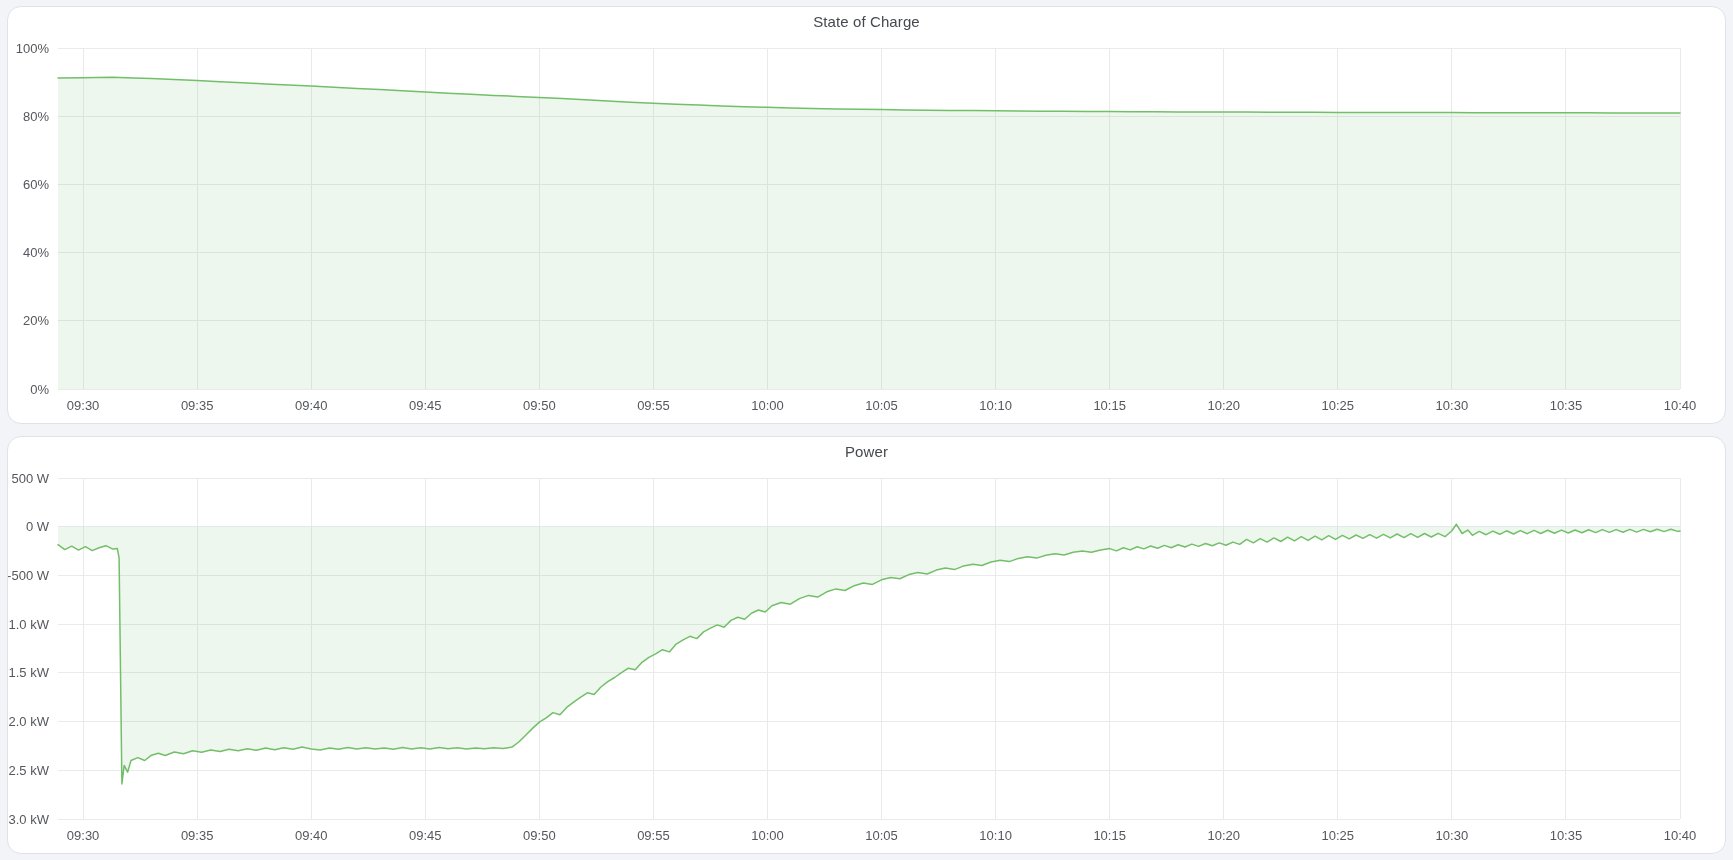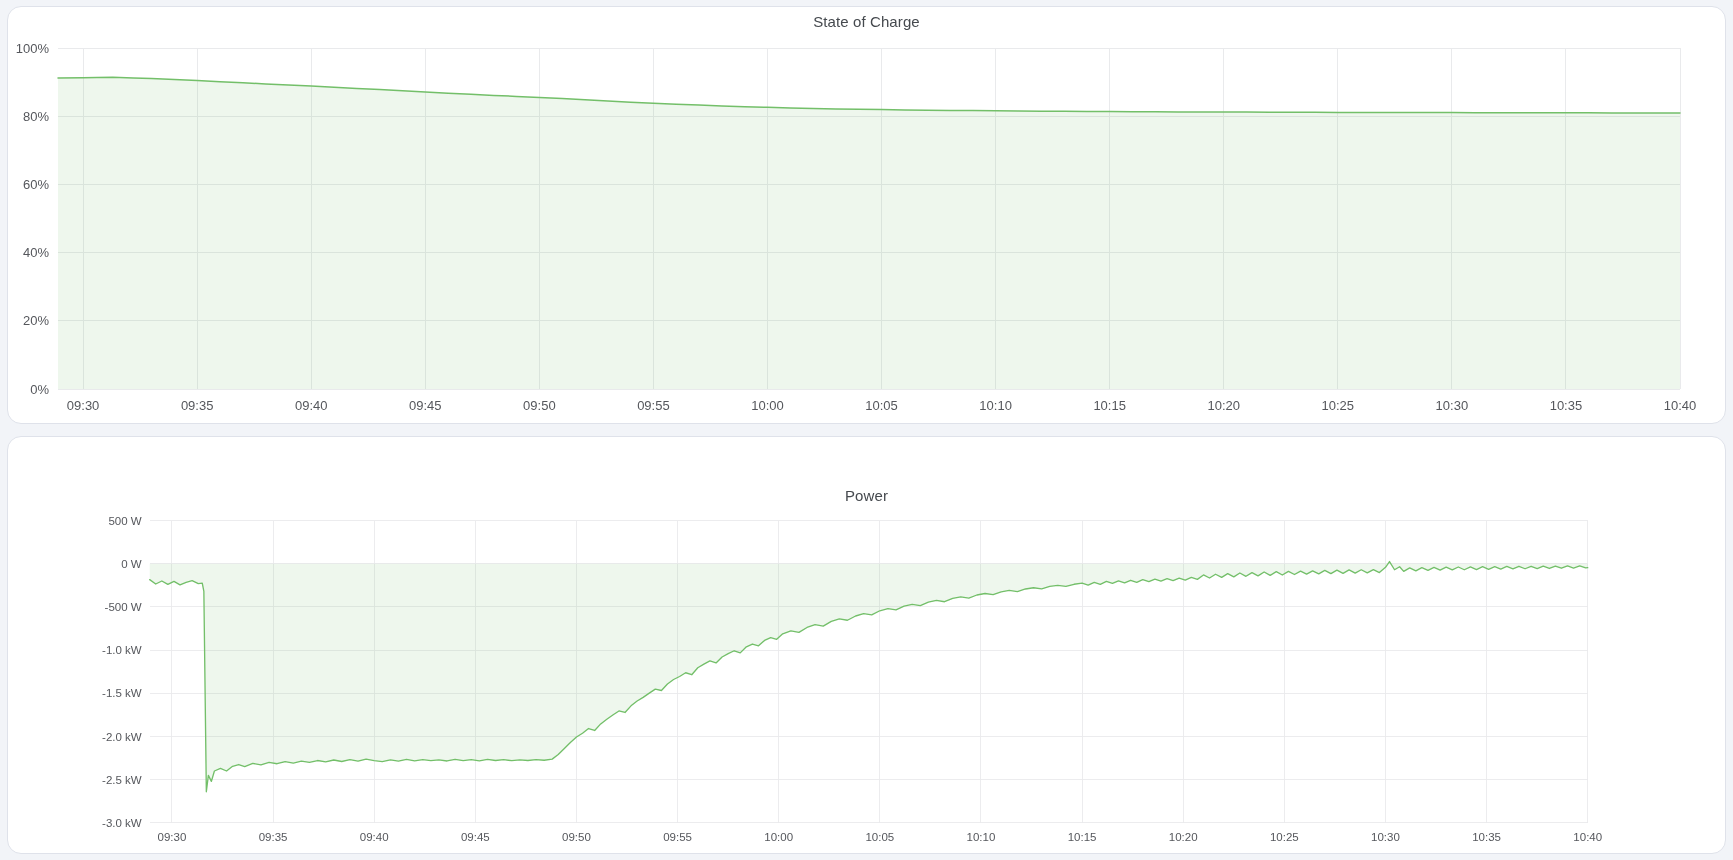--- a/index.html
+++ b/index.html
@@ -69,21 +69,21 @@
         <text x="1443.8706047819974" y="375" text-anchor="middle" fill="#55575c">10:30</text>
         <text x="1557.9353023909987" y="375" text-anchor="middle" fill="#55575c">10:35</text>
         <text x="1672" y="375" text-anchor="middle" fill="#55575c">10:40</text>
         <path d="M50.0,354.0 L50.0,43.0 L75.1,42.7 L88.8,42.6 L104.8,42.3 L125.3,42.9 L143.5,43.6 L166.3,44.5 L189.2,45.6 L212.0,46.7 L234.8,47.8 L257.6,48.9 L280.4,50.0 L303.2,51.1 L326.0,52.2 L348.8,53.4 L371.7,54.6 L394.5,55.8 L417.3,57.0 L440.1,58.2 L462.9,59.3 L485.7,60.4 L508.5,61.4 L531.4,62.4 L554.2,63.6 L577.0,64.8 L599.8,66.0 L622.6,67.2 L645.4,68.2 L668.2,69.2 L691.0,70.1 L713.9,70.9 L736.7,71.7 L759.5,72.3 L782.3,72.9 L805.1,73.4 L827.9,73.9 L850.7,74.2 L873.5,74.6 L896.4,74.9 L919.2,75.2 L942.0,75.4 L964.8,75.6 L987.6,75.8 L1010.4,76.0 L1033.2,76.2 L1056.1,76.3 L1078.9,76.4 L1101.7,76.6 L1124.5,76.7 L1147.3,76.8 L1170.1,76.9 L1192.9,77.0 L1215.7,77.0 L1238.6,77.1 L1261.4,77.2 L1284.2,77.2 L1307.0,77.3 L1329.8,77.4 L1352.6,77.4 L1375.4,77.5 L1398.2,77.6 L1421.1,77.6 L1443.9,77.6 L1466.7,77.7 L1489.5,77.7 L1512.3,77.7 L1535.1,77.8 L1557.9,77.8 L1580.7,77.8 L1603.6,77.9 L1626.4,77.9 L1649.2,77.9 L1672.0,78.0 L1672.0,354.0 Z" fill="rgba(115,191,105,0.12)" stroke="none"></path>
         <path d="M50.0,43.0 L75.1,42.7 L88.8,42.6 L104.8,42.3 L125.3,42.9 L143.5,43.6 L166.3,44.5 L189.2,45.6 L212.0,46.7 L234.8,47.8 L257.6,48.9 L280.4,50.0 L303.2,51.1 L326.0,52.2 L348.8,53.4 L371.7,54.6 L394.5,55.8 L417.3,57.0 L440.1,58.2 L462.9,59.3 L485.7,60.4 L508.5,61.4 L531.4,62.4 L554.2,63.6 L577.0,64.8 L599.8,66.0 L622.6,67.2 L645.4,68.2 L668.2,69.2 L691.0,70.1 L713.9,70.9 L736.7,71.7 L759.5,72.3 L782.3,72.9 L805.1,73.4 L827.9,73.9 L850.7,74.2 L873.5,74.6 L896.4,74.9 L919.2,75.2 L942.0,75.4 L964.8,75.6 L987.6,75.8 L1010.4,76.0 L1033.2,76.2 L1056.1,76.3 L1078.9,76.4 L1101.7,76.6 L1124.5,76.7 L1147.3,76.8 L1170.1,76.9 L1192.9,77.0 L1215.7,77.0 L1238.6,77.1 L1261.4,77.2 L1284.2,77.2 L1307.0,77.3 L1329.8,77.4 L1352.6,77.4 L1375.4,77.5 L1398.2,77.6 L1421.1,77.6 L1443.9,77.6 L1466.7,77.7 L1489.5,77.7 L1512.3,77.7 L1535.1,77.8 L1557.9,77.8 L1580.7,77.8 L1603.6,77.9 L1626.4,77.9 L1649.2,77.9 L1672.0,78.0" fill="none" stroke="#73bf69" stroke-width="1.5" stroke-linejoin="round" stroke-linecap="round"></path>
       </svg>
   </div>
 </section>
 
 <section class="panel" style="background: rgb(255, 255, 255); border-color: rgb(223, 226, 234);">
-  <h2 class="panel-title" style="color: rgb(69, 73, 78); margin-top: 44px;">Power</h2>
+  <h2 class="panel-title" style="color: rgb(69, 73, 78);">Power</h2>
   <div class="chart-wrap">
     <svg viewBox="0 0 1717 388">
         <line x1="50" x2="1672" y1="13.0" y2="13.0" stroke="#e9eaec" stroke-width="1" shape-rendering="crispEdges"></line>
         <line x1="50" x2="1672" y1="61.7" y2="61.7" stroke="#e9eaec" stroke-width="1" shape-rendering="crispEdges"></line>
         <line x1="50" x2="1672" y1="110.4" y2="110.4" stroke="#e9eaec" stroke-width="1" shape-rendering="crispEdges"></line>
         <line x1="50" x2="1672" y1="159.1" y2="159.1" stroke="#e9eaec" stroke-width="1" shape-rendering="crispEdges"></line>
         <line x1="50" x2="1672" y1="207.9" y2="207.9" stroke="#e9eaec" stroke-width="1" shape-rendering="crispEdges"></line>
         <line x1="50" x2="1672" y1="256.6" y2="256.6" stroke="#e9eaec" stroke-width="1" shape-rendering="crispEdges"></line>
         <line x1="50" x2="1672" y1="305.3" y2="305.3" stroke="#e9eaec" stroke-width="1" shape-rendering="crispEdges"></line>
         <line x1="50" x2="1672" y1="354.0" y2="354.0" stroke="#e9eaec" stroke-width="1" shape-rendering="crispEdges"></line>

